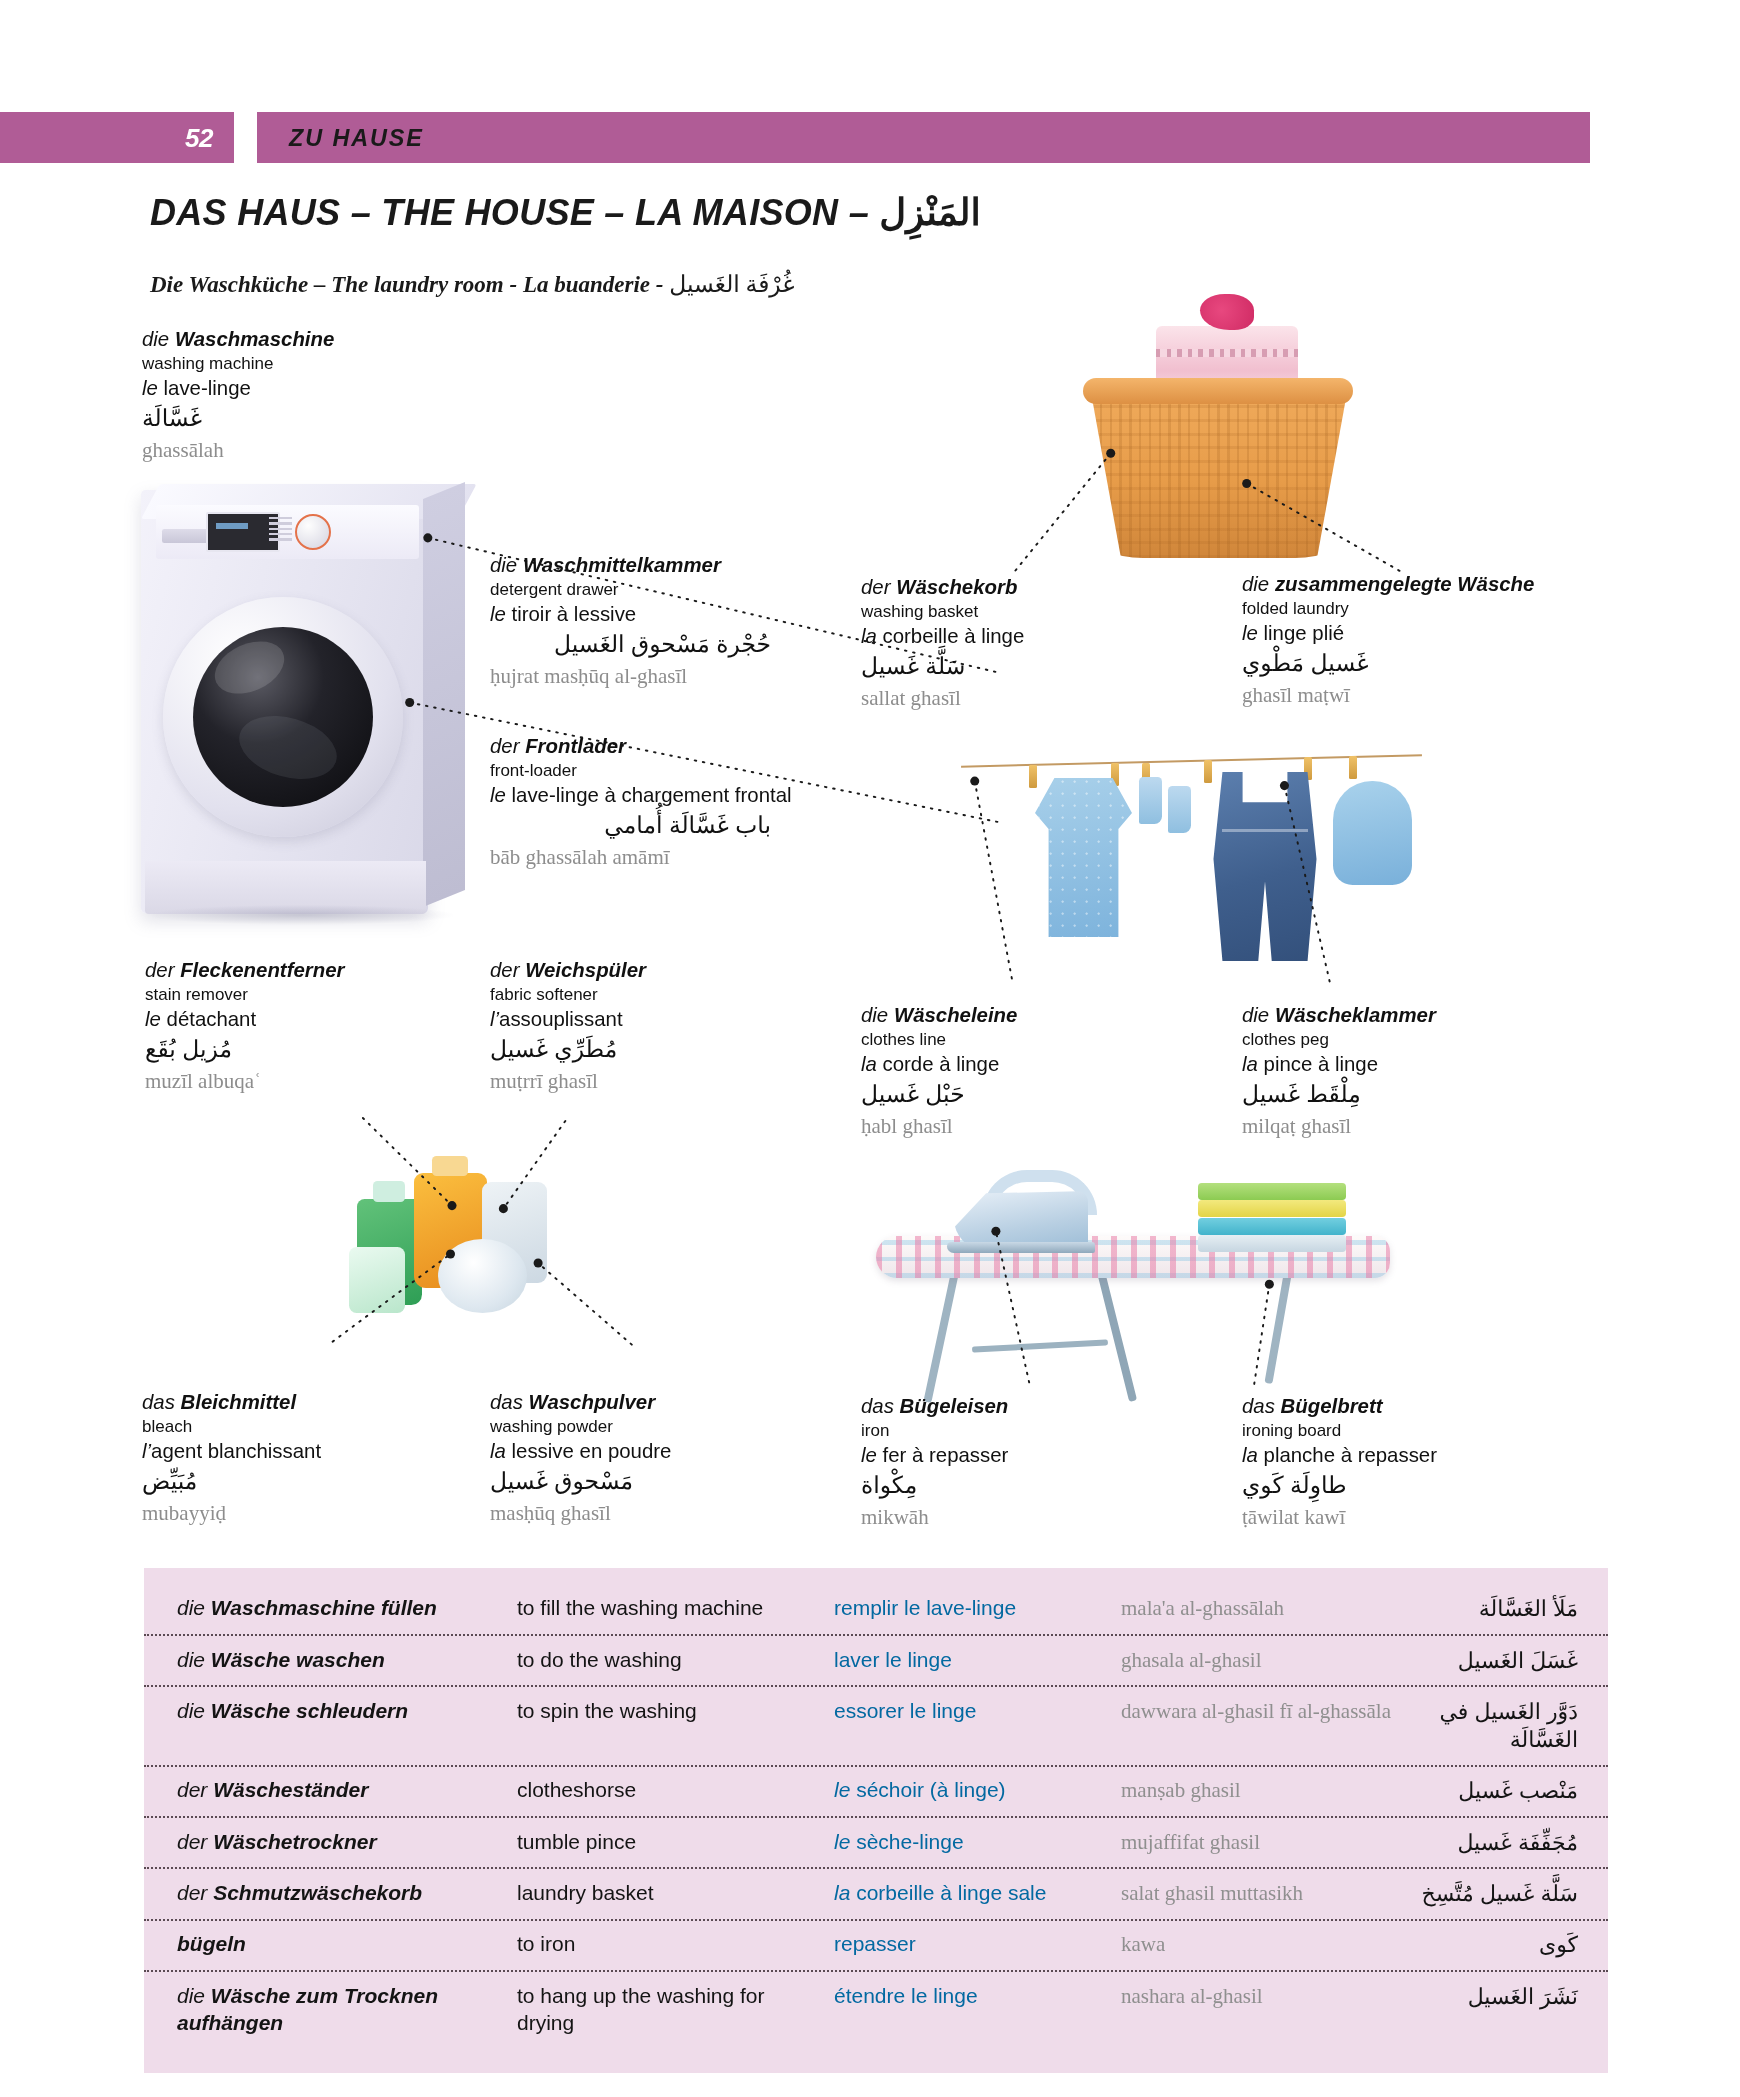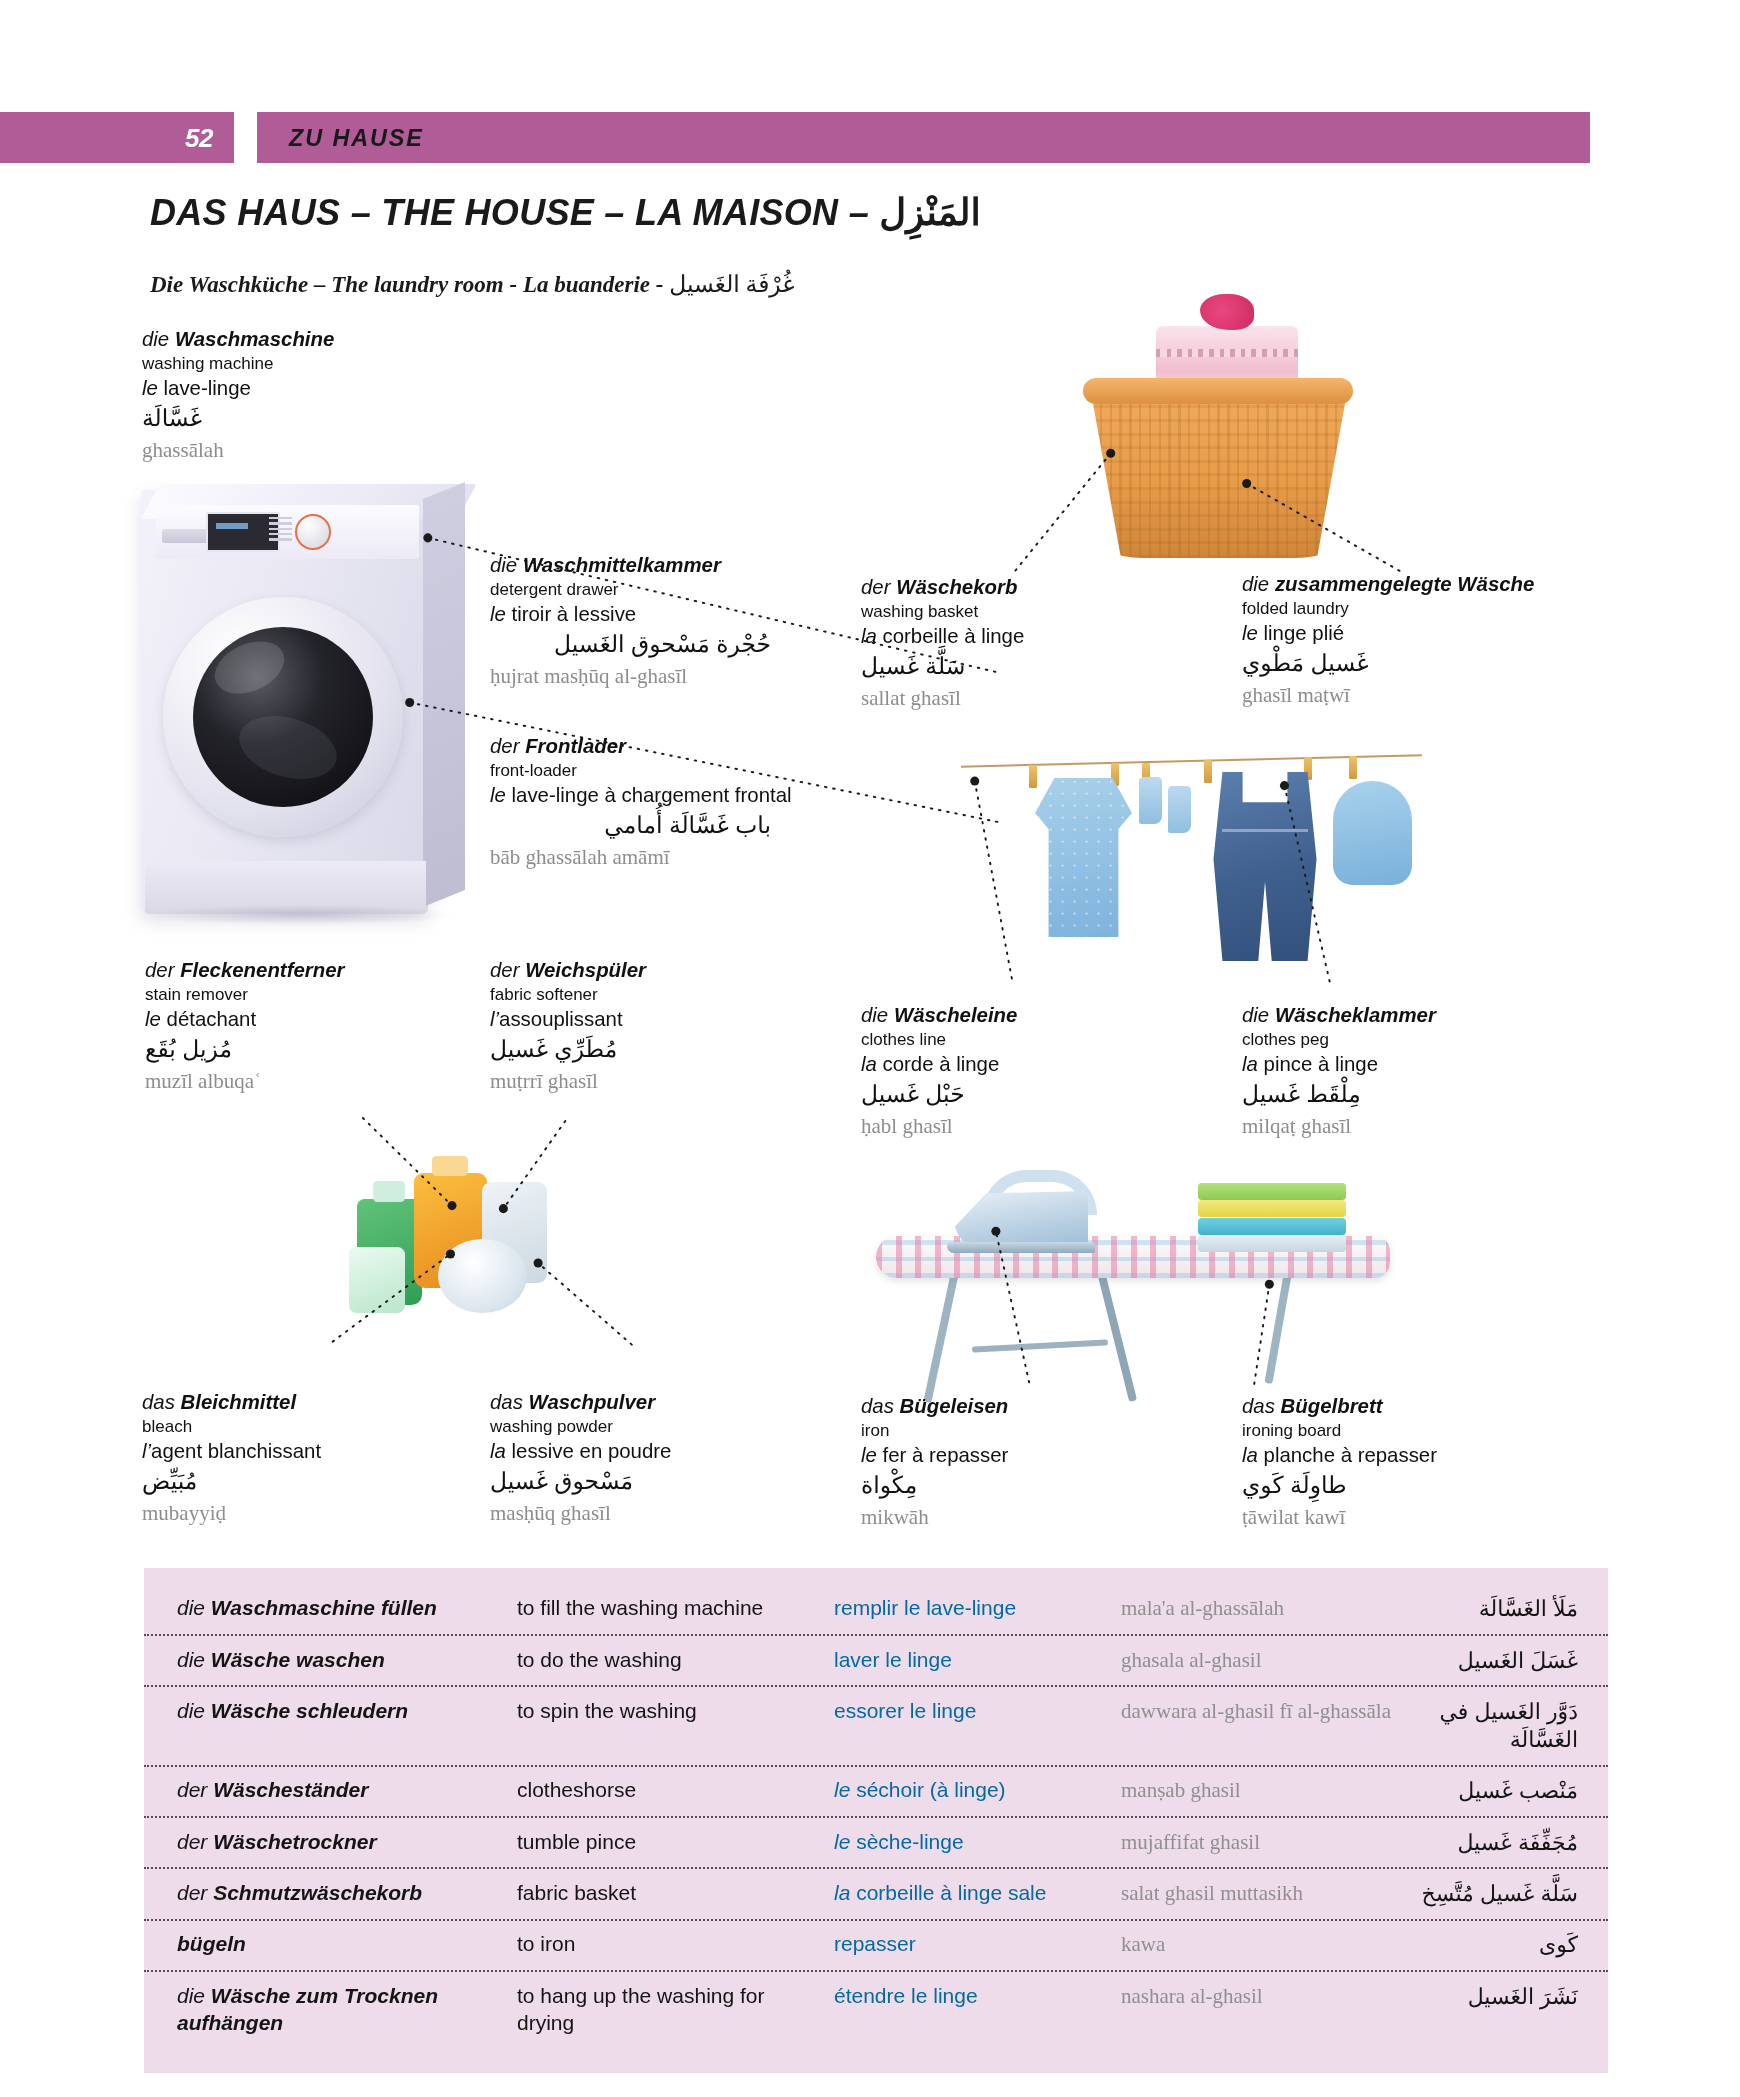--- a/index.html
+++ b/index.html
@@ -708,21 +708,21 @@
     </div>
     <div class="pt-row">
       <div class="pt-c pt-de"><span>der </span><b>Wäschetrockner</b></div>
       <div class="pt-c pt-en">tumble pince</div>
       <div class="pt-c pt-fr"><i>le </i>sèche-linge</div>
       <div class="pt-c pt-tr">mujaffifat ghasil</div>
       <div class="pt-c pt-ar">مُجَفِّفَة غَسيل</div>
     </div>
     <div class="pt-row">
       <div class="pt-c pt-de"><span>der </span><b>Schmutzwäschekorb</b></div>
-      <div class="pt-c pt-en">fabric basket</div>
+      <div class="pt-c pt-en">laundry basket</div>
       <div class="pt-c pt-fr"><i>la </i>corbeille à linge sale</div>
       <div class="pt-c pt-tr">salat ghasil muttasikh</div>
       <div class="pt-c pt-ar">سَلَّة غَسيل مُتَّسِخ</div>
     </div>
     <div class="pt-row">
       <div class="pt-c pt-de"><span></span><b>bügeln</b></div>
       <div class="pt-c pt-en">to iron</div>
       <div class="pt-c pt-fr">repasser</div>
       <div class="pt-c pt-tr">kawa</div>
       <div class="pt-c pt-ar">كَوى</div>

